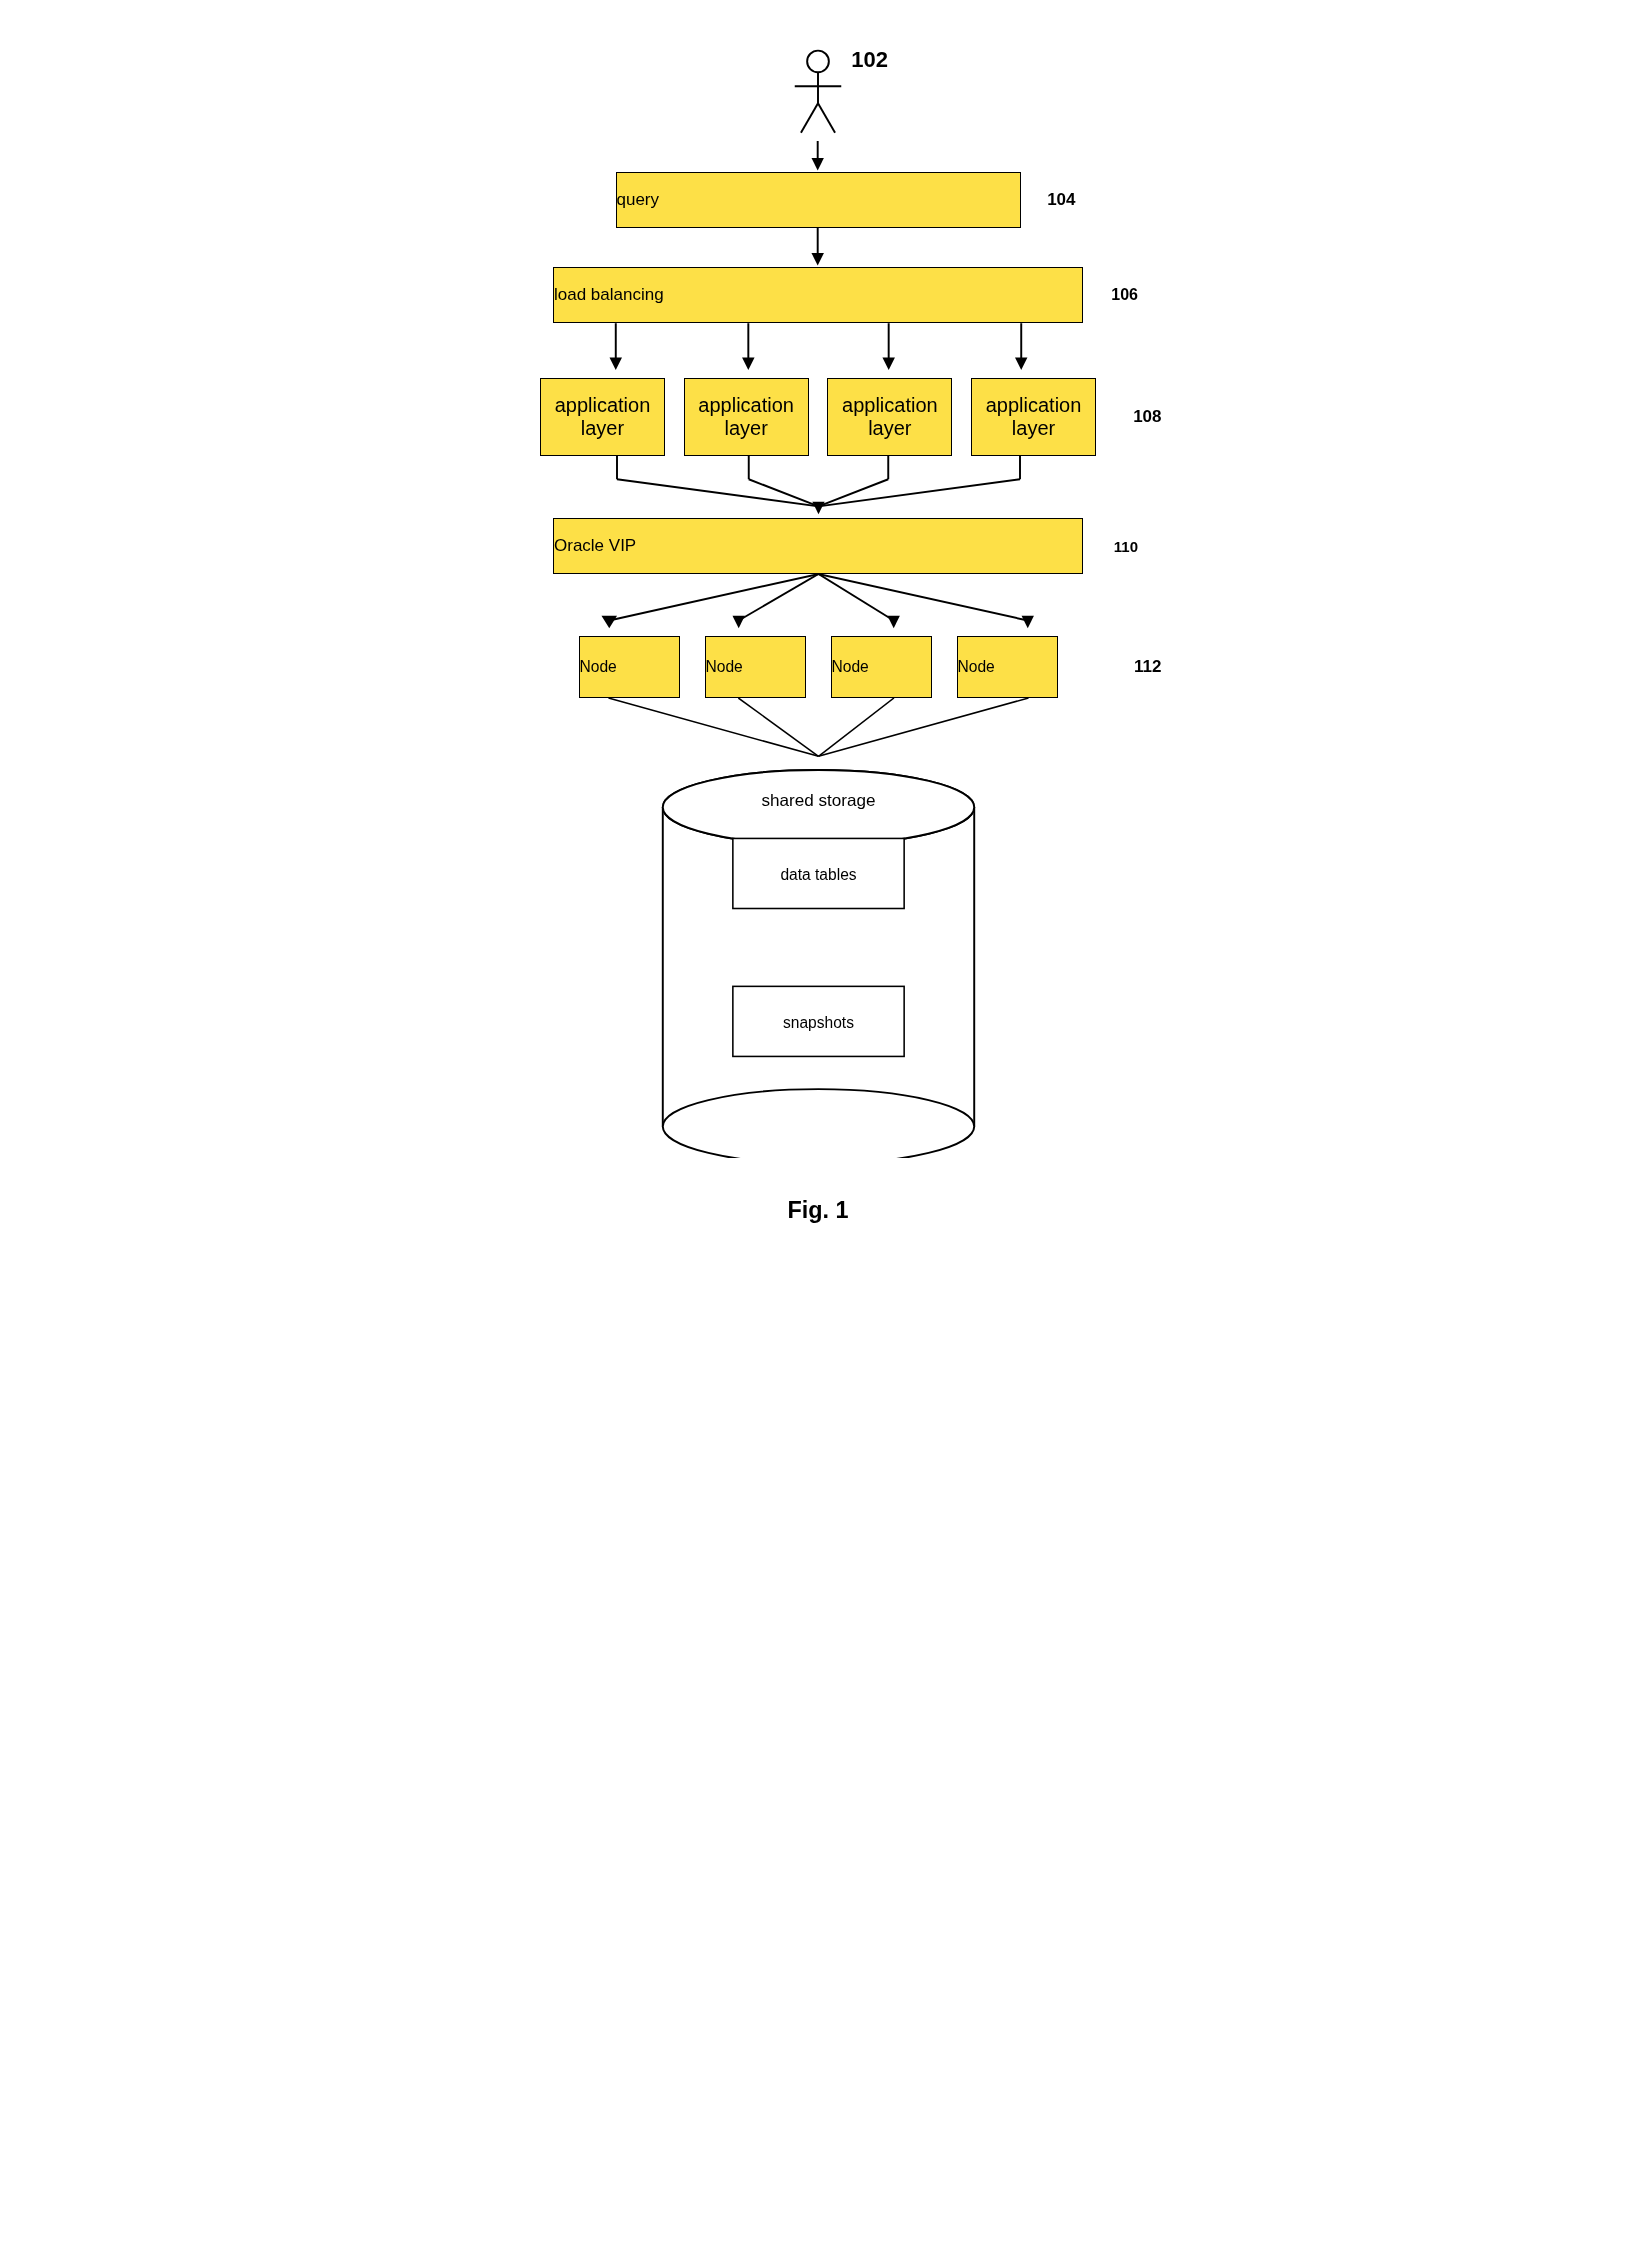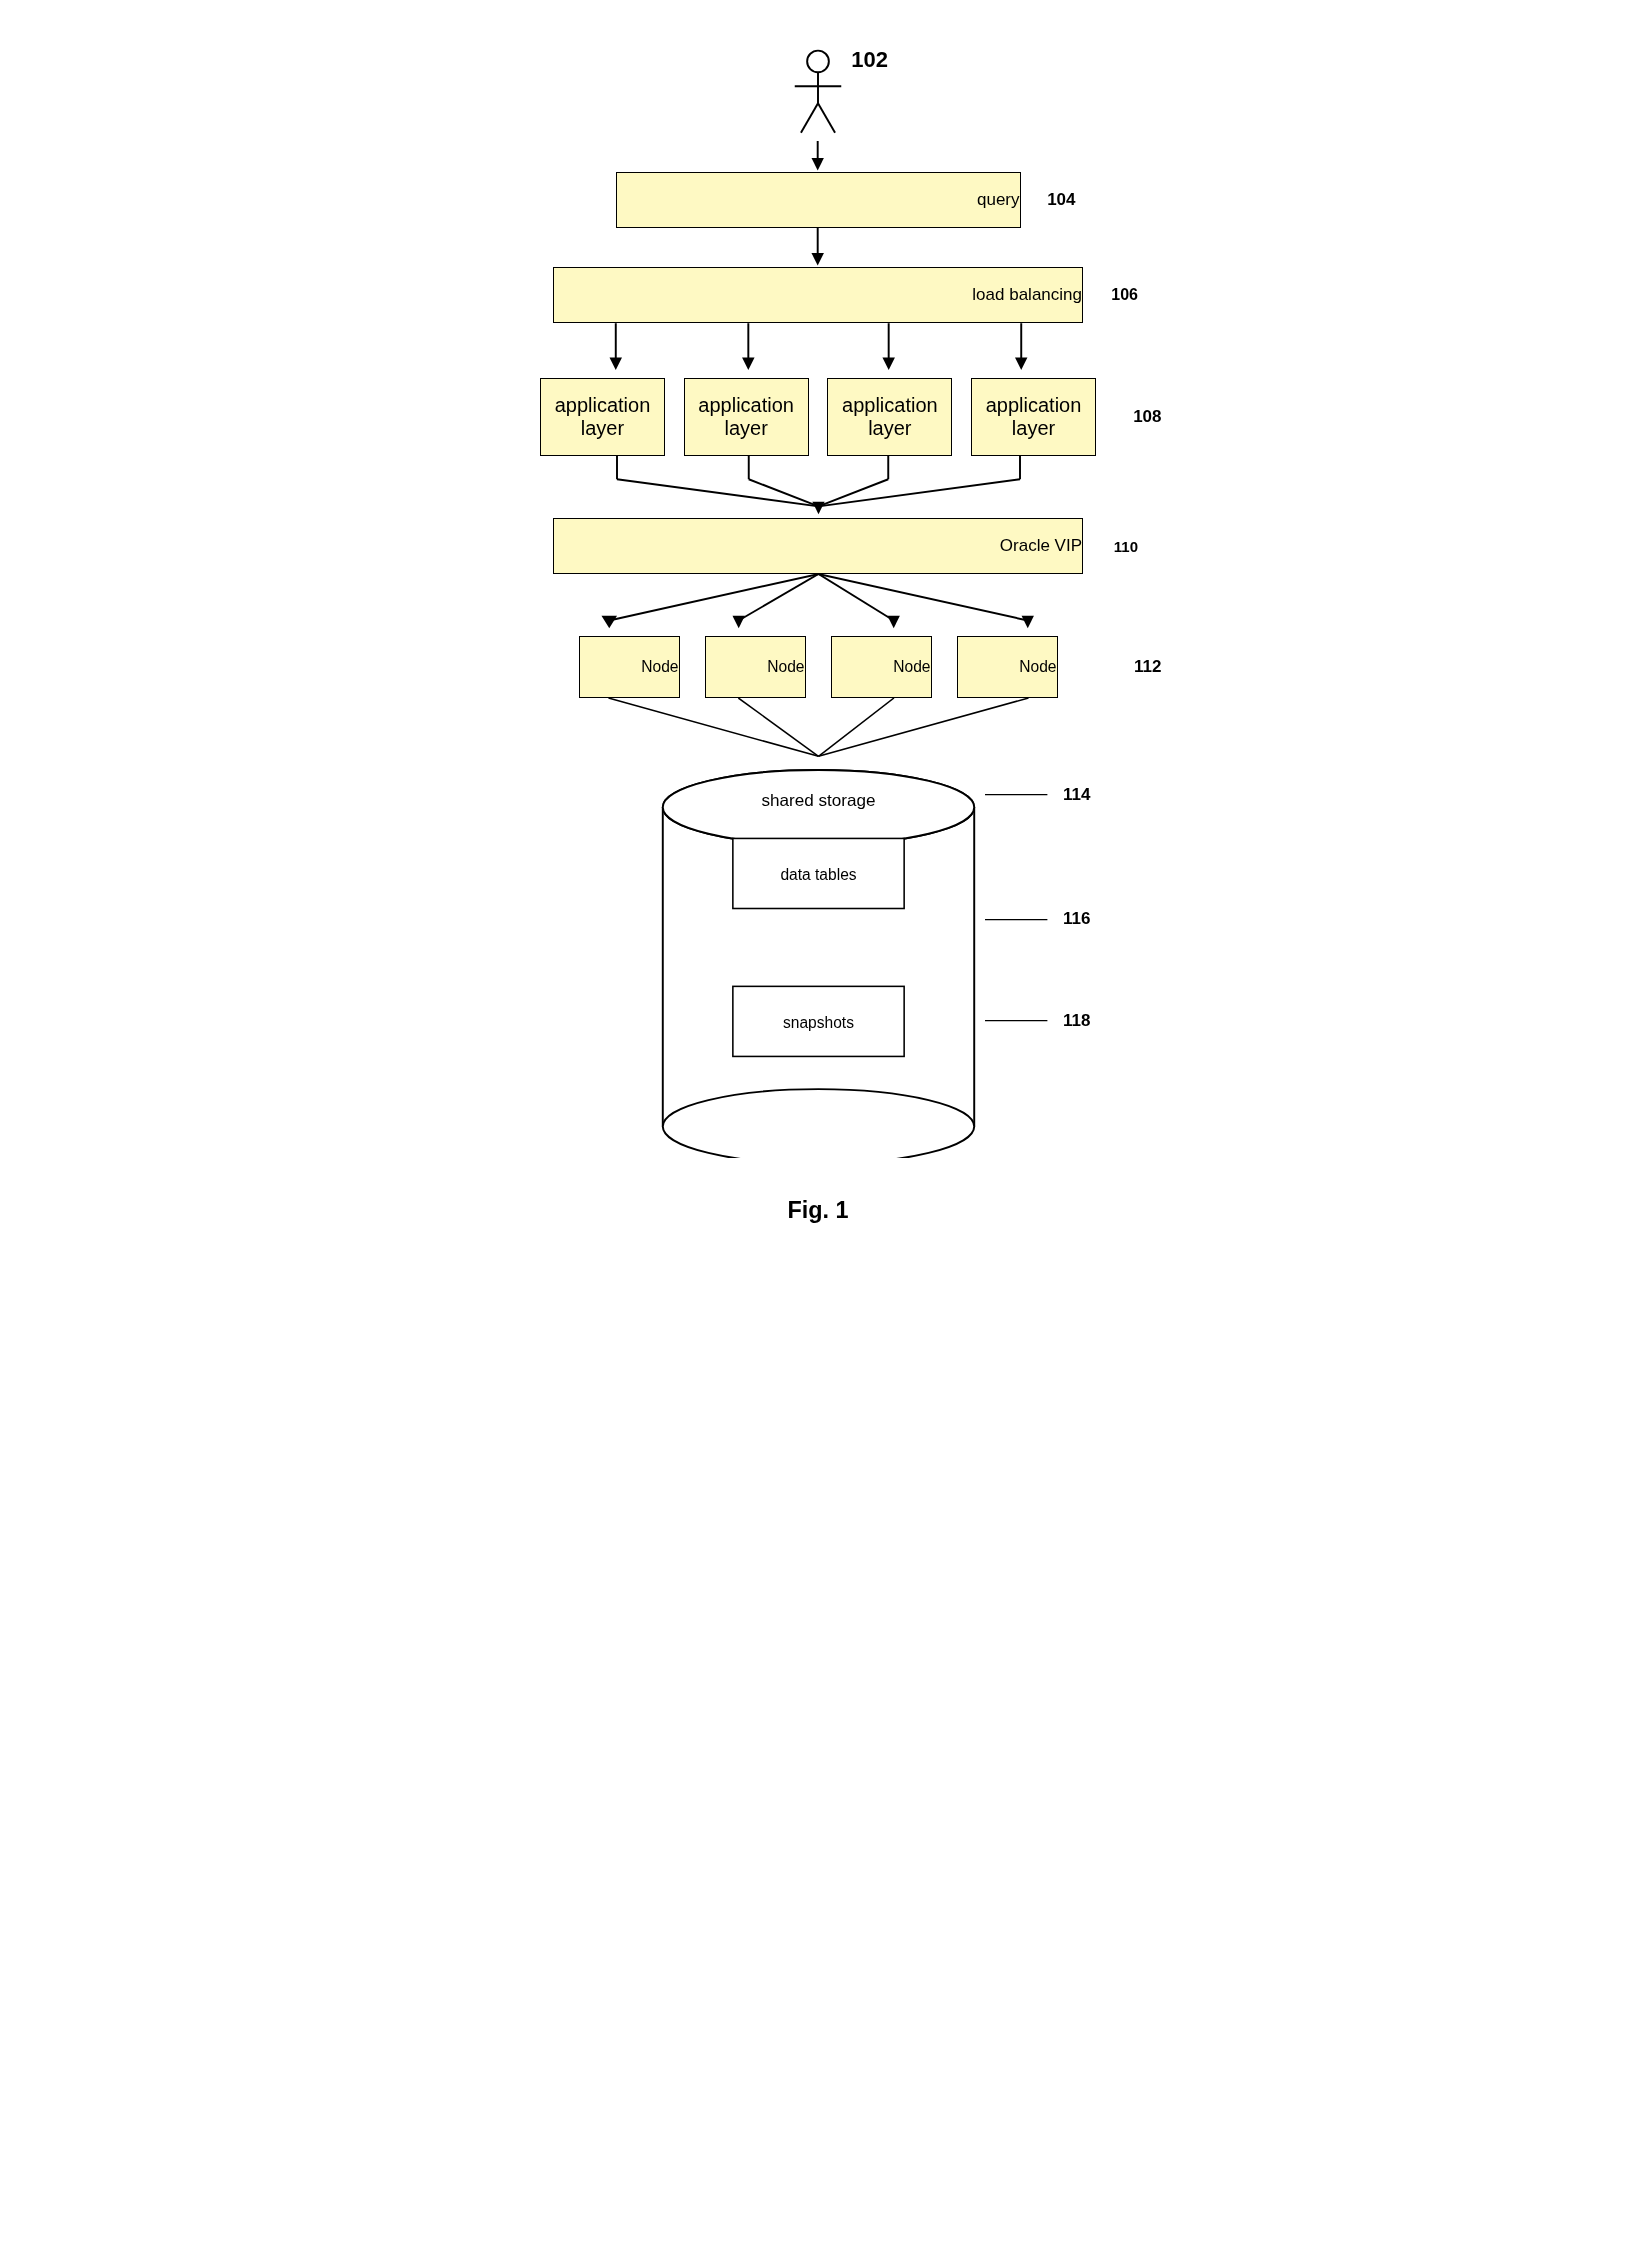--- a/index.html
+++ b/index.html
@@ -18,24 +18,24 @@
       display: flex;
       flex-direction: column;
       align-items: center;
       padding: 31px 15.6px 47px;
       position: relative;
     }
 
     
     .box {
       border: 1.6px solid #000;
-      background: #fef9c3;
+      background: #fde047;
       display: flex;
       align-items: center;
-      justify-content: flex-end;
+      justify-content: flex-start;
       text-align: center;
       font-size: 17px;
       position: relative;
     }
 
     .box-wide {
       width: 405px;
       height: 56px;
     }
 
@@ -220,40 +220,20 @@
 
     </svg>
 
     <div style="position:absolute; left:335px; top:0; display:flex; flex-direction:column; gap:0;">
 
       <div style="position:absolute; top:62px; left:-23.4px; font-size:17px; font-weight:bold;">
         
       </div>
     </div>
 
-    <div style="position:absolute; right:-109px; top:15.6px; display:flex; flex-direction:column;">
-      <div style="display:flex; align-items:center; margin-bottom:101px;">
-        <svg width="78" height="23.4" viewBox="0 0 100 30">
-          <line x1="0" y1="15" x2="80" y2="15" stroke="#000" stroke-width="1.5"></line>
-        </svg>
-        <span style="font-size:17px; font-weight:bold;">114</span>
-      </div>
-      <div style="display:flex; align-items:center; margin-bottom:78px;">
-        <svg width="78" height="23.4" viewBox="0 0 100 30">
-          <line x1="0" y1="15" x2="80" y2="15" stroke="#000" stroke-width="1.5"></line>
-        </svg>
-        <span style="font-size:17px; font-weight:bold;">116</span>
-      </div>
-      <div style="display:flex; align-items:center;">
-        <svg width="78" height="23.4" viewBox="0 0 100 30">
-          <line x1="0" y1="15" x2="80" y2="15" stroke="#000" stroke-width="1.5"></line>
-        </svg>
-        <span style="font-size:17px; font-weight:bold;">118</span>
-      </div>
-    </div>
   </div>
 
   <div style="margin-top:39px; text-align:center;">
     <span style="font-size:23.4px; font-weight:bold;text-align:center;">Fig. 1</span>
   </div>
 
 </div>
 
 
 </body></html>

